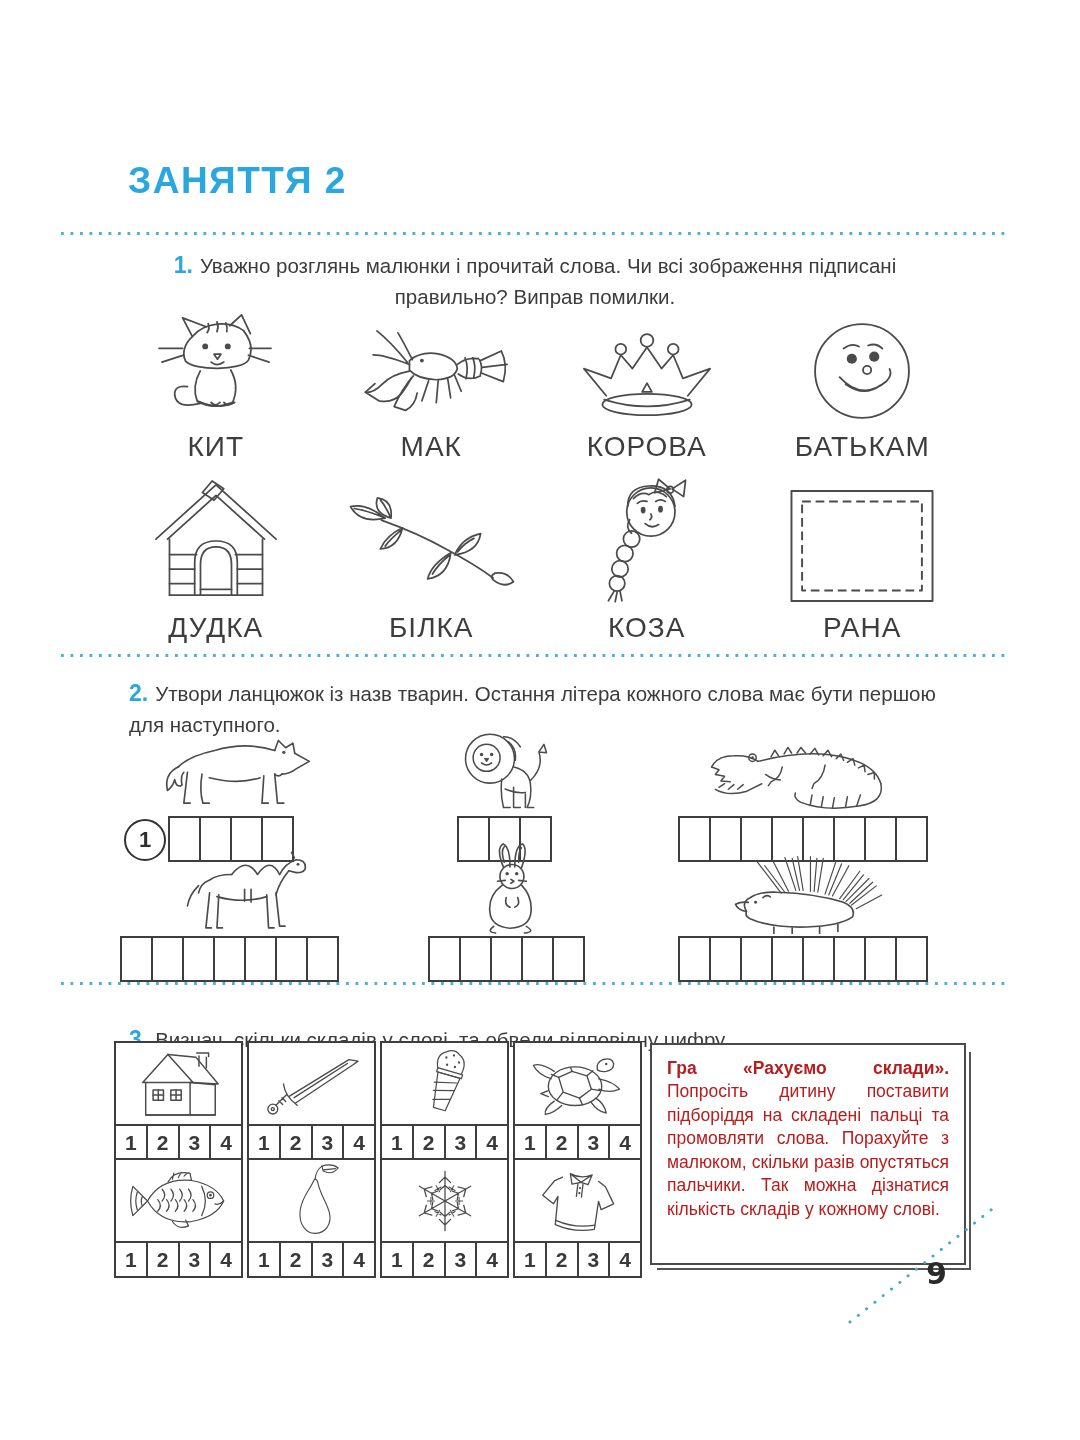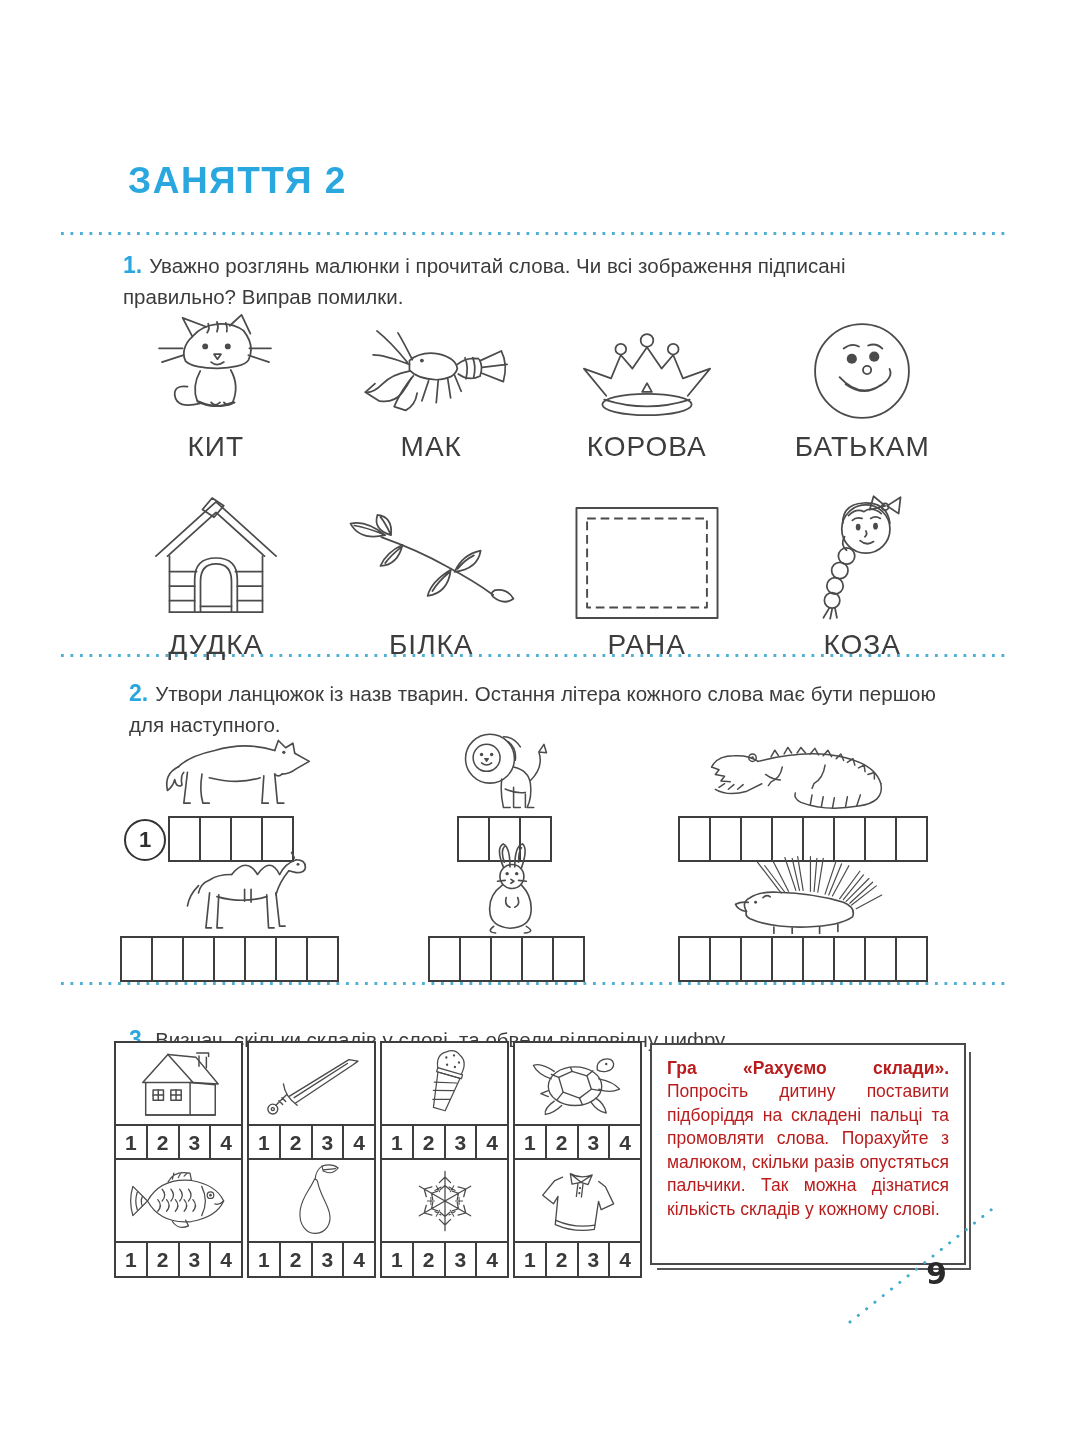--- a/index.html
+++ b/index.html
@@ -8,21 +8,21 @@
   .title{position:absolute;left:128px;top:160px;font-size:37px;font-weight:800;
          color:#2aa7df;letter-spacing:1.5px;}
   .dotsep{position:absolute;left:60px;width:950px;height:5px;
           background-image:radial-gradient(circle 1.7px at 2.5px 2.5px,#4fb0d6 95%,transparent);
           background-size:9.5px 5px;background-repeat:repeat-x;}
   .sep1{top:231px}.sep2{top:653px}.sep3{top:981px}
   .taskhead{position:absolute;font-size:20.5px;line-height:1.48;color:#3c3c3c;}
   .tnum{color:#2aa7df;font-weight:bold;font-size:23px;margin-right:7px;}
   
   .grid1{position:absolute;left:108px;top:308px;width:862px;display:grid;
-         grid-template-columns:repeat(4,1fr);row-gap:33px;}
+         grid-template-columns:repeat(4,1fr);row-gap:16px;}
   .p1cell{display:flex;flex-direction:column;align-items:center;}
   .p1cell .pic{height:114px;display:flex;align-items:flex-end;justify-content:center;}
   .p1cell.r2 .pic{height:124px;}
   .p1cell .lbl{margin-top:9px;font-size:28px;color:#3d3d3d;letter-spacing:1px;}
   
   .animal{position:absolute;}
   .bxrow{position:absolute;display:flex;}
   .lbox{width:33px;height:46px;border:2px solid #3e3e3e;margin-left:-2px;background:#fff;box-sizing:border-box;width:33px;}
   .bxrow .lbox:first-child{margin-left:0;}
   .startcircle{position:absolute;left:124px;top:819px;width:38px;height:38px;border:2.5px solid #333;
@@ -52,21 +52,21 @@
 <body>
 
 <div class="page">
 
   <div class="title">ЗАНЯТТЯ 2</div>
 
   <div class="dotsep sep1"></div>
   <div class="dotsep sep2"></div>
   <div class="dotsep sep3"></div>
 
-  <div class="taskhead" style="left:123px;top:248px;width:812px;">
+  <div class="taskhead" style="left:129px;top:248px;width:812px;text-align:center;">
     <span class="tnum">1.</span><span>Уважно розглянь малюнки і прочитай слова. Чи всі зображення підписані правильно? Виправ помилки.</span>
   </div>
 
   <div class="grid1">
 
     <div class="p1cell">
       <span class="pic">
         <svg width="118" height="110" viewBox="0 0 120 112">
           <g fill="none" stroke="#4b4b4b" stroke-width="1.8" stroke-linecap="round" stroke-linejoin="round">
             <path d="M36,25 L26,6 L50,15"></path>
@@ -165,32 +165,20 @@
             <path d="M40,24 Q20,8 4,12 Q14,30 40,24 Z M38,23 Q20,16 8,14"></path>
             <path d="M46,24 Q48,5 32,3 Q27,18 46,24 Z M45,22 Q40,11 35,5"></path>
             <path d="M58,34 Q41,42 35,56 Q53,55 58,34 Z M56,37 Q46,45 40,53"></path>
             <path d="M108,60 Q88,72 84,87 Q105,84 108,60 Z M106,63 Q95,72 89,82"></path>
             <path d="M112,62 Q120,44 139,40 Q136,59 112,62 Z M115,59 Q122,50 132,45"></path>
             <path d="M152,88 Q163,97 173,90 Q167,79 154,81 Q148,84 152,88 Z"></path>
           </g>
         </svg>
       </span>
       <span class="lbl">БІЛКА</span>
-    </div>
-
-    <div class="p1cell r2">
-      <span class="pic">
-        <svg width="146" height="114" viewBox="0 0 150 118">
-          <g fill="none" stroke="#4b4b4b" stroke-width="2" stroke-linejoin="round">
-            <rect x="2" y="2" width="146" height="114"></rect>
-            <rect x="13" y="13" width="124" height="92" stroke-dasharray="9 5"></rect>
-          </g>
-        </svg>
-      </span>
-      <span class="lbl">РАНА</span>
     </div>
 
     <div class="p1cell r2">
       <span class="pic">
         <svg width="108" height="126" viewBox="0 0 112 130">
           <g fill="none" stroke="#4b4b4b" stroke-width="1.8" stroke-linecap="round" stroke-linejoin="round">
             <circle cx="60" cy="36" r="25"></circle>
             <path d="M36,30 Q36,10 58,9 Q82,8 85,30"></path>
             <path d="M42,22 Q50,14 58,18 M58,18 Q66,12 76,20"></path>
             <path d="M82,12 L96,3 L94,20 Z M80,12 L68,2 L64,16 Z"></path>
@@ -202,20 +190,32 @@
             <path d="M38,44 Q33,52 40,58"></path>
             <circle cx="40" cy="64" r="8.5"></circle>
               <circle cx="33" cy="79" r="8.5"></circle>
             <circle cx="28" cy="95" r="8.5"></circle>
               <circle cx="25" cy="110" r="8"></circle>
             <path d="M22,118 L16,128 M25,119 L23,129 M28,118 L30,128"></path>
           </g>
         </svg>
       </span>
       <span class="lbl">КОЗА</span>
+    </div>
+
+    <div class="p1cell r2">
+      <span class="pic">
+        <svg width="146" height="114" viewBox="0 0 150 118">
+          <g fill="none" stroke="#4b4b4b" stroke-width="2" stroke-linejoin="round">
+            <rect x="2" y="2" width="146" height="114"></rect>
+            <rect x="13" y="13" width="124" height="92" stroke-dasharray="9 5"></rect>
+          </g>
+        </svg>
+      </span>
+      <span class="lbl">РАНА</span>
     </div>
   </div>
 
   <div class="taskhead" style="left:129px;top:676px;width:840px;">
     <span class="tnum">2.</span><span>Утвори ланцюжок із назв тварин. Остання літера кожного слова має бути першою для наступного.</span>
   </div>
 
   <span class="animal" style="left:162px;top:736px;">
     <svg width="150" height="78" viewBox="0 0 165 82">
       <g fill="none" stroke="#4b4b4b" stroke-width="1.8" stroke-linecap="round" stroke-linejoin="round">

